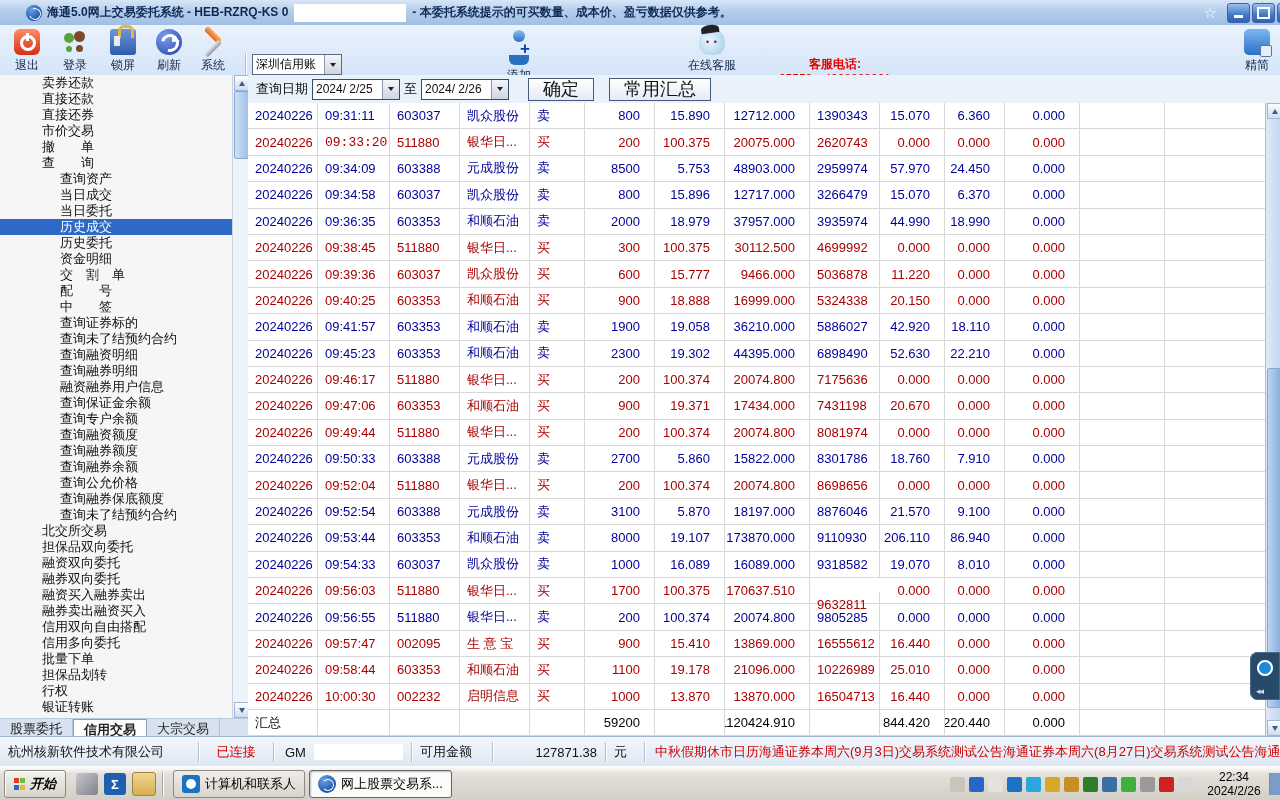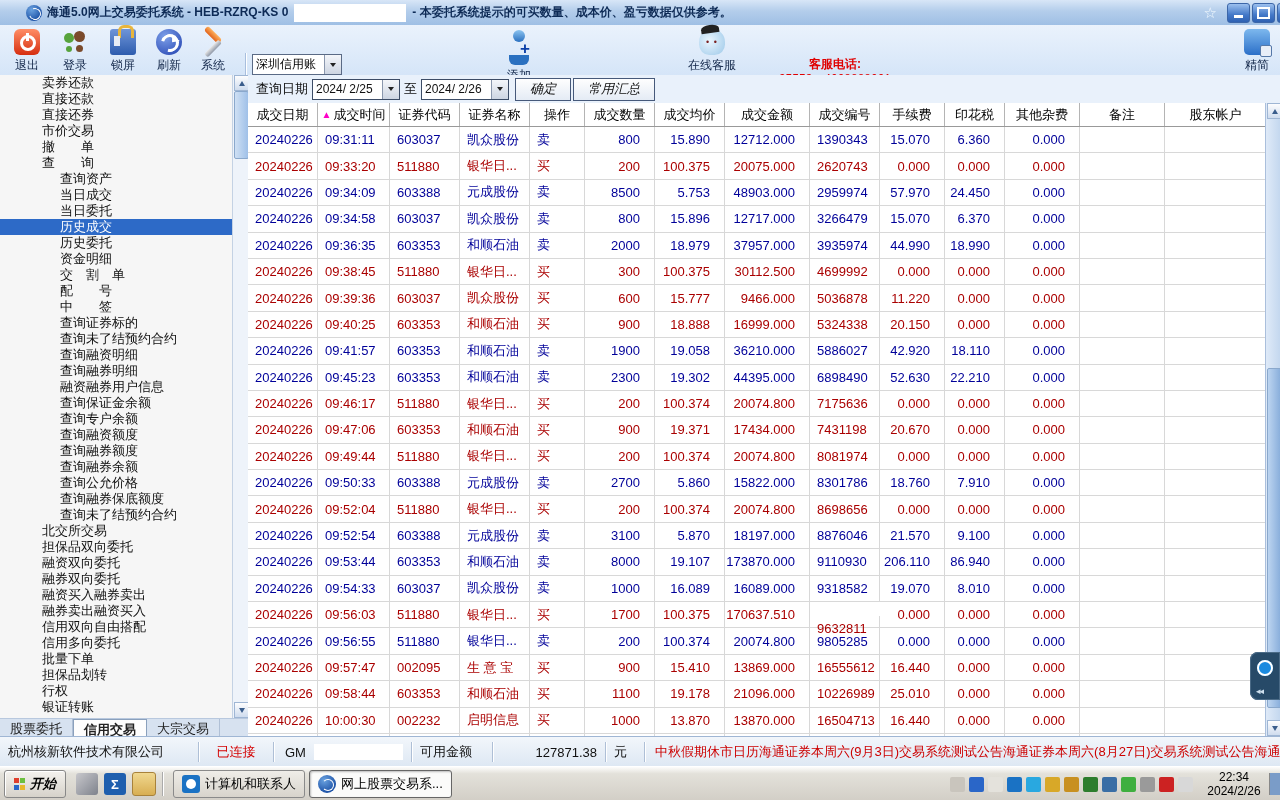--- a/index.html
+++ b/index.html
@@ -110,22 +110,22 @@
     border-top:1px solid #b8c8de;display:flex;font-size:13px;color:#222;}
   .tab{padding:0 10px;line-height:19px;border-right:1px solid #b0c0d6;cursor:default;}
   .tab.active{background:#fdfdfd;border:1px solid #8aa0bc;border-bottom:none;font-weight:bold;}
   
   #main{top:75px;left:248px;width:1032px;height:661px;background:#fff;}
   #querybar{position:absolute;top:0;left:0;width:100%;height:28px;background:#e9f1fb;
     border-bottom:1px solid #c0d2e8;display:flex;align-items:center;font-size:13px;color:#111;}
   .date-combo{width:86px;height:19px;background:#fff;border:1px solid #3c4c66;display:flex;align-items:center;
     font-size:12px;margin:0 4px;}
   .date-combo .txt{flex:1;padding-left:3px;white-space:nowrap;}
-  .qbtn{height:21px;padding:0 14px;margin-left:2px;background:linear-gradient(#fefefe,#e4ebf5);
-    border:1px solid #46597a;font-size:13px;display:flex;align-items:center;font-style:italic;}
+  .qbtn{height:21px;padding:0 14px;margin-left:15px;background:linear-gradient(#fefefe,#e4ebf5);
+    border:1px solid #46597a;font-size:18px;display:flex;align-items:center;}
   
   #grid{position:absolute;top:28px;left:0;width:1020px;height:633px;background:#fff;font-size:13px;}
   .trow{display:flex;height:25.4px;border-bottom:1px solid #d8d8d8;align-items:center;}
   #thead .trow{height:23px;border-bottom:1px solid #999;color:#000;}
   .cell{height:100%;box-sizing:border-box;border-right:1px solid #d8d8d8;display:flex;align-items:center;
     white-space:nowrap;overflow:hidden;}
   #thead .cell{justify-content:center;border-right:1px solid #b4b4b4;}
   .al{padding-left:7px;justify-content:flex-start;}
   .ar{padding-right:14px;justify-content:flex-end;}
   .buy{color:var(--buy,#aa0000);}
@@ -320,58 +320,40 @@
     <span class="date-combo">
       <span class="txt">2024/ 2/26</span>
       <span class="drop-btn">
           <i></i>
         </span>
     </span>
     <span class="qbtn">确定</span>
     <span class="qbtn">常用汇总</span>
   </div>
   <div id="grid">
-    <div id="thead">
-        <div class="trow">
-          <div class="cell" style="width: 70px;">成交日期</div>
-          <div class="cell" style="width: 72px;"><span class="sort-arrow">▲</span>成交时间</div>
-          <div class="cell" style="width: 70px;">证券代码</div>
-          <div class="cell" style="width: 70px;">证券名称</div>
-          <div class="cell" style="width: 55px;">操作</div>
-          <div class="cell" style="width: 70px;">成交数量</div>
-          <div class="cell" style="width: 70px;">成交均价</div>
-          <div class="cell" style="width: 85px;">成交金额</div>
-          <div class="cell" style="width: 70px;">成交编号</div>
-          <div class="cell" style="width: 65px;">手续费</div>
-          <div class="cell" style="width: 60px;">印花税</div>
-          <div class="cell" style="width: 75px;">其他杂费</div>
-          <div class="cell" style="width: 85px;">备注</div>
-          <div class="cell" style="width: 102px;">股东帐户</div>
-        </div>
-      </div>
     <div id="tbody">
         <div class="trow sell">
           <div class="cell al" style="width: 70px;">20240226</div>
           <div class="cell al" style="width: 72px;">09:31:11</div>
           <div class="cell al" style="width: 70px;">603037</div>
           <div class="cell al" style="width: 70px;">凯众股份</div>
           <div class="cell al" style="width: 55px;">卖</div>
           <div class="cell ar" style="width: 70px;">800</div>
           <div class="cell ar" style="width: 70px;">15.890</div>
           <div class="cell ar" style="width: 85px;">12712.000</div>
           <div class="cell al" style="width: 70px;">1390343</div>
           <div class="cell ar" style="width: 65px;">15.070</div>
           <div class="cell ar" style="width: 60px;">6.360</div>
           <div class="cell ar" style="width: 75px;">0.000</div>
           <div class="cell al" style="width: 85px;"></div>
           <div class="cell al" style="width: 102px;"></div>
         </div>
         <div class="trow buy">
           <div class="cell al" style="width: 70px;">20240226</div>
-          <div class="cell al" style="width: 72px;">09:33:20</div>
+          <div class="cell al" style="width: 72px; font-family: Liberation Mono, monospace;">09:33:20</div>
           <div class="cell al" style="width: 70px;">511880</div>
           <div class="cell al" style="width: 70px;">银华日...</div>
           <div class="cell al" style="width: 55px;">买</div>
           <div class="cell ar" style="width: 70px;">200</div>
           <div class="cell ar" style="width: 70px;">100.375</div>
           <div class="cell ar" style="width: 85px;">20075.000</div>
           <div class="cell al" style="width: 70px;">2620743</div>
           <div class="cell ar" style="width: 65px;">0.000</div>
           <div class="cell ar" style="width: 60px;">0.000</div>
           <div class="cell ar" style="width: 75px;">0.000</div>

